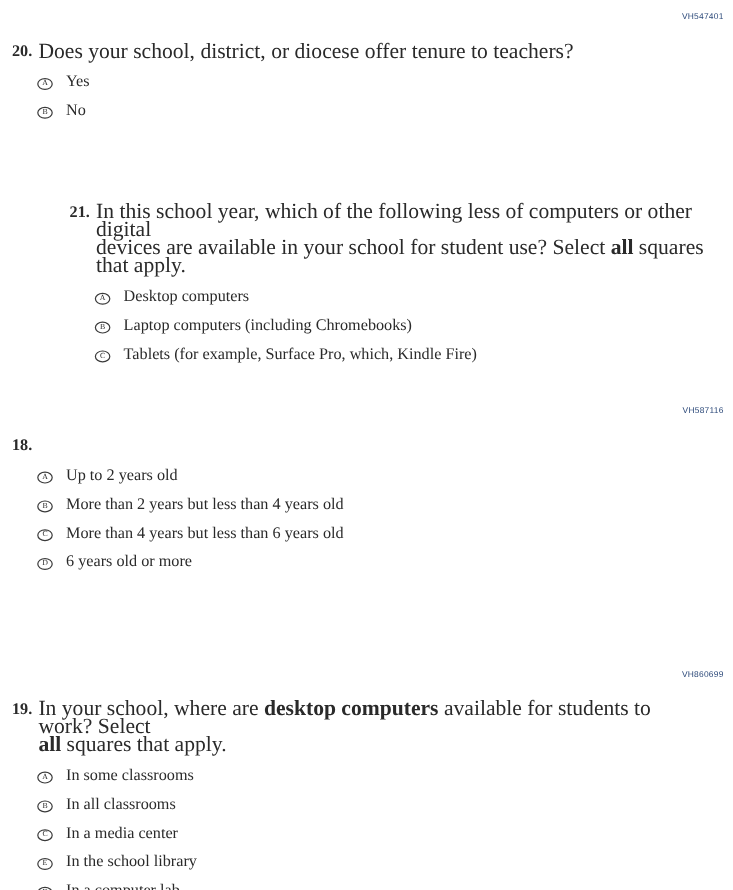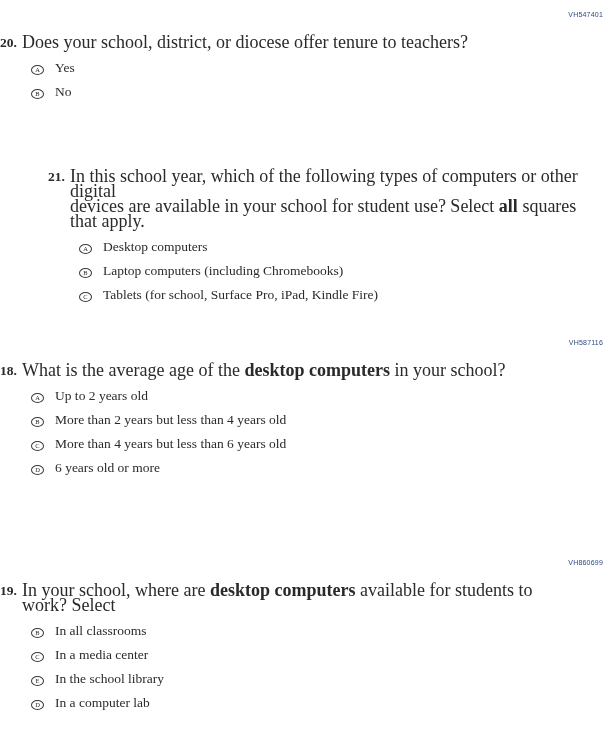--- a/index.html
+++ b/index.html
@@ -22,21 +22,21 @@
     text-align: right;
     padding-right: 8px;
     font-family: "Liberation Sans", sans-serif;
     font-size: 7px;
     line-height: 8px;
     height: 8px;
     color: #2d4a7a;
     letter-spacing: 0.2px;
     margin-bottom: 16px;
   }
-  .qrow { display: flex; }
+  .qrow { display: flex; padding-left: 10px; }
   .qnum {
     font-weight: bold;
     width: 22px;
     flex: none;
     font-size: 13.5px;
     line-height: 15px;
   }
   .qtext { font-size: 18px; line-height: 15px; max-width: 535px; }
   .qtext b { font-weight: bold; }
   .options { margin-top: 11px; }
@@ -92,53 +92,50 @@
         <span class="opt-label">No</span>
       </div>
     </div>
   </div>
 
   <div class="qblock b2">
     <div class="code">VH860698</div>
     <div class="qrow">
       <span class="qnum">21.</span>
       <div class="qtext">
-        <div><span>In this school year, which of the following types of computers or other digital</span></div>
+        <div><span>In this school year, which of the following less of computers or other digital</span></div>
         <div><span>devices are available in your school for student use? Select </span><b>all</b><span> squares that apply.</span></div>
       </div>
     </div>
     <div class="options">
       <div class="opt">
         <span class="bubble">
             <span>A</span>
           </span>
         <span class="opt-label">Desktop computers</span>
       </div>
       <div class="opt">
         <span class="bubble">
             <span>B</span>
           </span>
         <span class="opt-label">Laptop computers (including Chromebooks)</span>
       </div>
       <div class="opt">
         <span class="bubble">
             <span>C</span>
           </span>
-        <span class="opt-label">Tablets (for school, Surface Pro, iPad, Kindle Fire)</span>
+        <span class="opt-label">Tablets (for example, Surface Pro, which, Kindle Fire)</span>
       </div>
     </div>
   </div>
 
   <div class="qblock b3">
     <div class="code">VH587116</div>
     <div class="qrow">
       <span class="qnum">18.</span>
-      <div class="qtext">
-        <div><span>What is the average age of the </span><b>desktop computers</b><span> in your school?</span></div>
-      </div>
     </div>
     <div class="options">
       <div class="opt">
         <span class="bubble">
             <span>A</span>
           </span>
         <span class="opt-label">Up to 2 years old</span>
       </div>
       <div class="opt">
         <span class="bubble">
@@ -160,23 +157,30 @@
       </div>
     </div>
   </div>
 
   <div class="qblock b4">
     <div class="code">VH860699</div>
     <div class="qrow">
       <span class="qnum">19.</span>
       <div class="qtext">
         <div><span>In your school, where are </span><b>desktop computers</b><span> available for students to work? Select</span></div>
-      </div>
-    </div>
-    <div class="options">
+        <div><b>all</b><span> squares that apply.</span></div>
+      </div>
+    </div>
+    <div class="options">
+      <div class="opt">
+        <span class="bubble">
+            <span>A</span>
+          </span>
+        <span class="opt-label">In some classrooms</span>
+      </div>
       <div class="opt">
         <span class="bubble">
             <span>B</span>
           </span>
         <span class="opt-label">In all classrooms</span>
       </div>
       <div class="opt">
         <span class="bubble">
             <span>C</span>
           </span>

